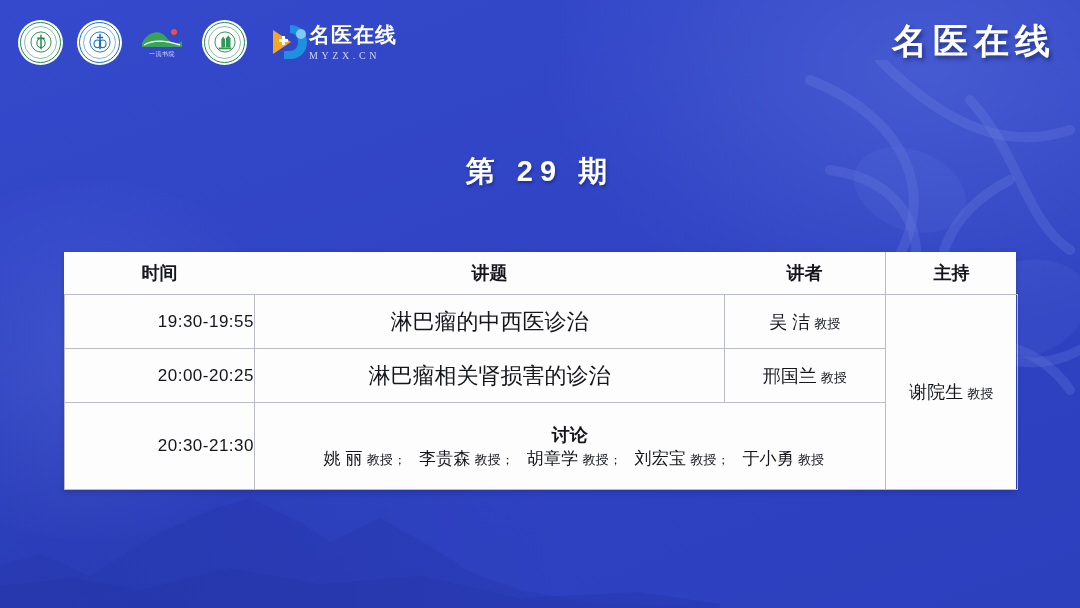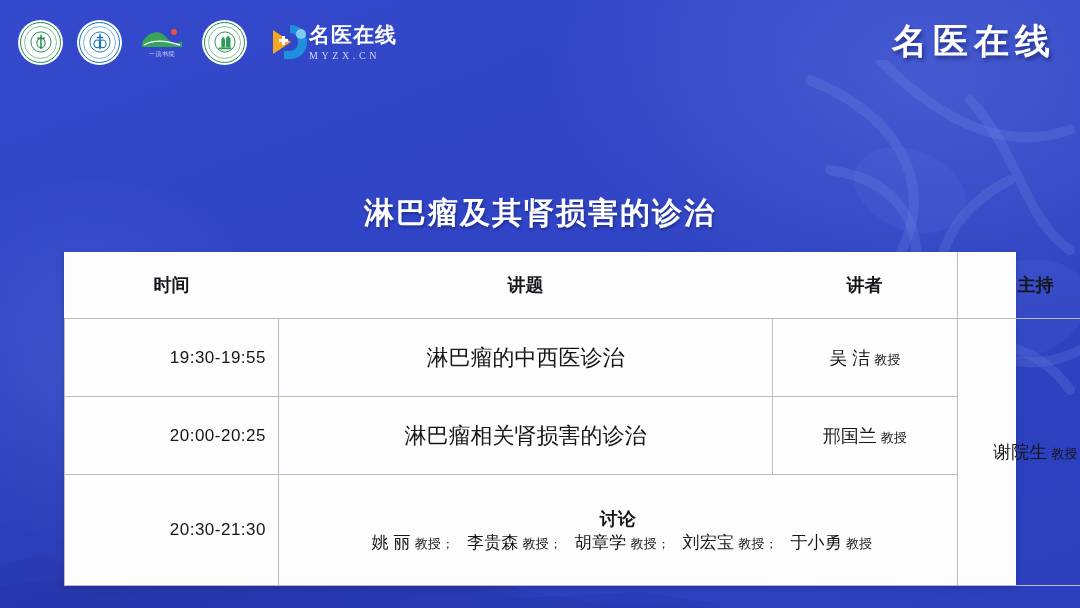--- a/index.html
+++ b/index.html
@@ -192,21 +192,21 @@
   }
   table.sched {
     width: 100%;
     border-collapse: collapse;
     table-layout: fixed;
     color: #14161c;
   }
   table.sched th,
   table.sched td {
     border: 1px solid #b9bcc4;
-    padding: 12px;
+    padding: 0;
     vertical-align: middle;
   }
   table.sched thead th {
     height: 42px;
     font-size: 18px;
     font-weight: bold;
     border-top: none;
   }
   table.sched thead th.c-time,
   table.sched thead th.c-topic,
@@ -357,21 +357,21 @@
       </svg>
       <div class="myzx-text">
         <div class="myzx-cn">名医在线</div>
         <div class="myzx-en">MYZX.CN</div>
       </div>
     </div>
   </div>
 
   <div class="brand-title">名医在线</div>
 
-  <div class="topic-line">淋巴瘤及其肾损害的诊治</div>
+  <div class="issue-line">第 29 期</div>
 
   <div class="table-wrap">
     <table class="sched">
       <thead>
         <tr>
           <th class="c-time">时间</th>
           <th class="c-topic">讲题</th>
           <th class="c-speaker">讲者</th>
           <th class="c-host">主持</th>
         </tr>

